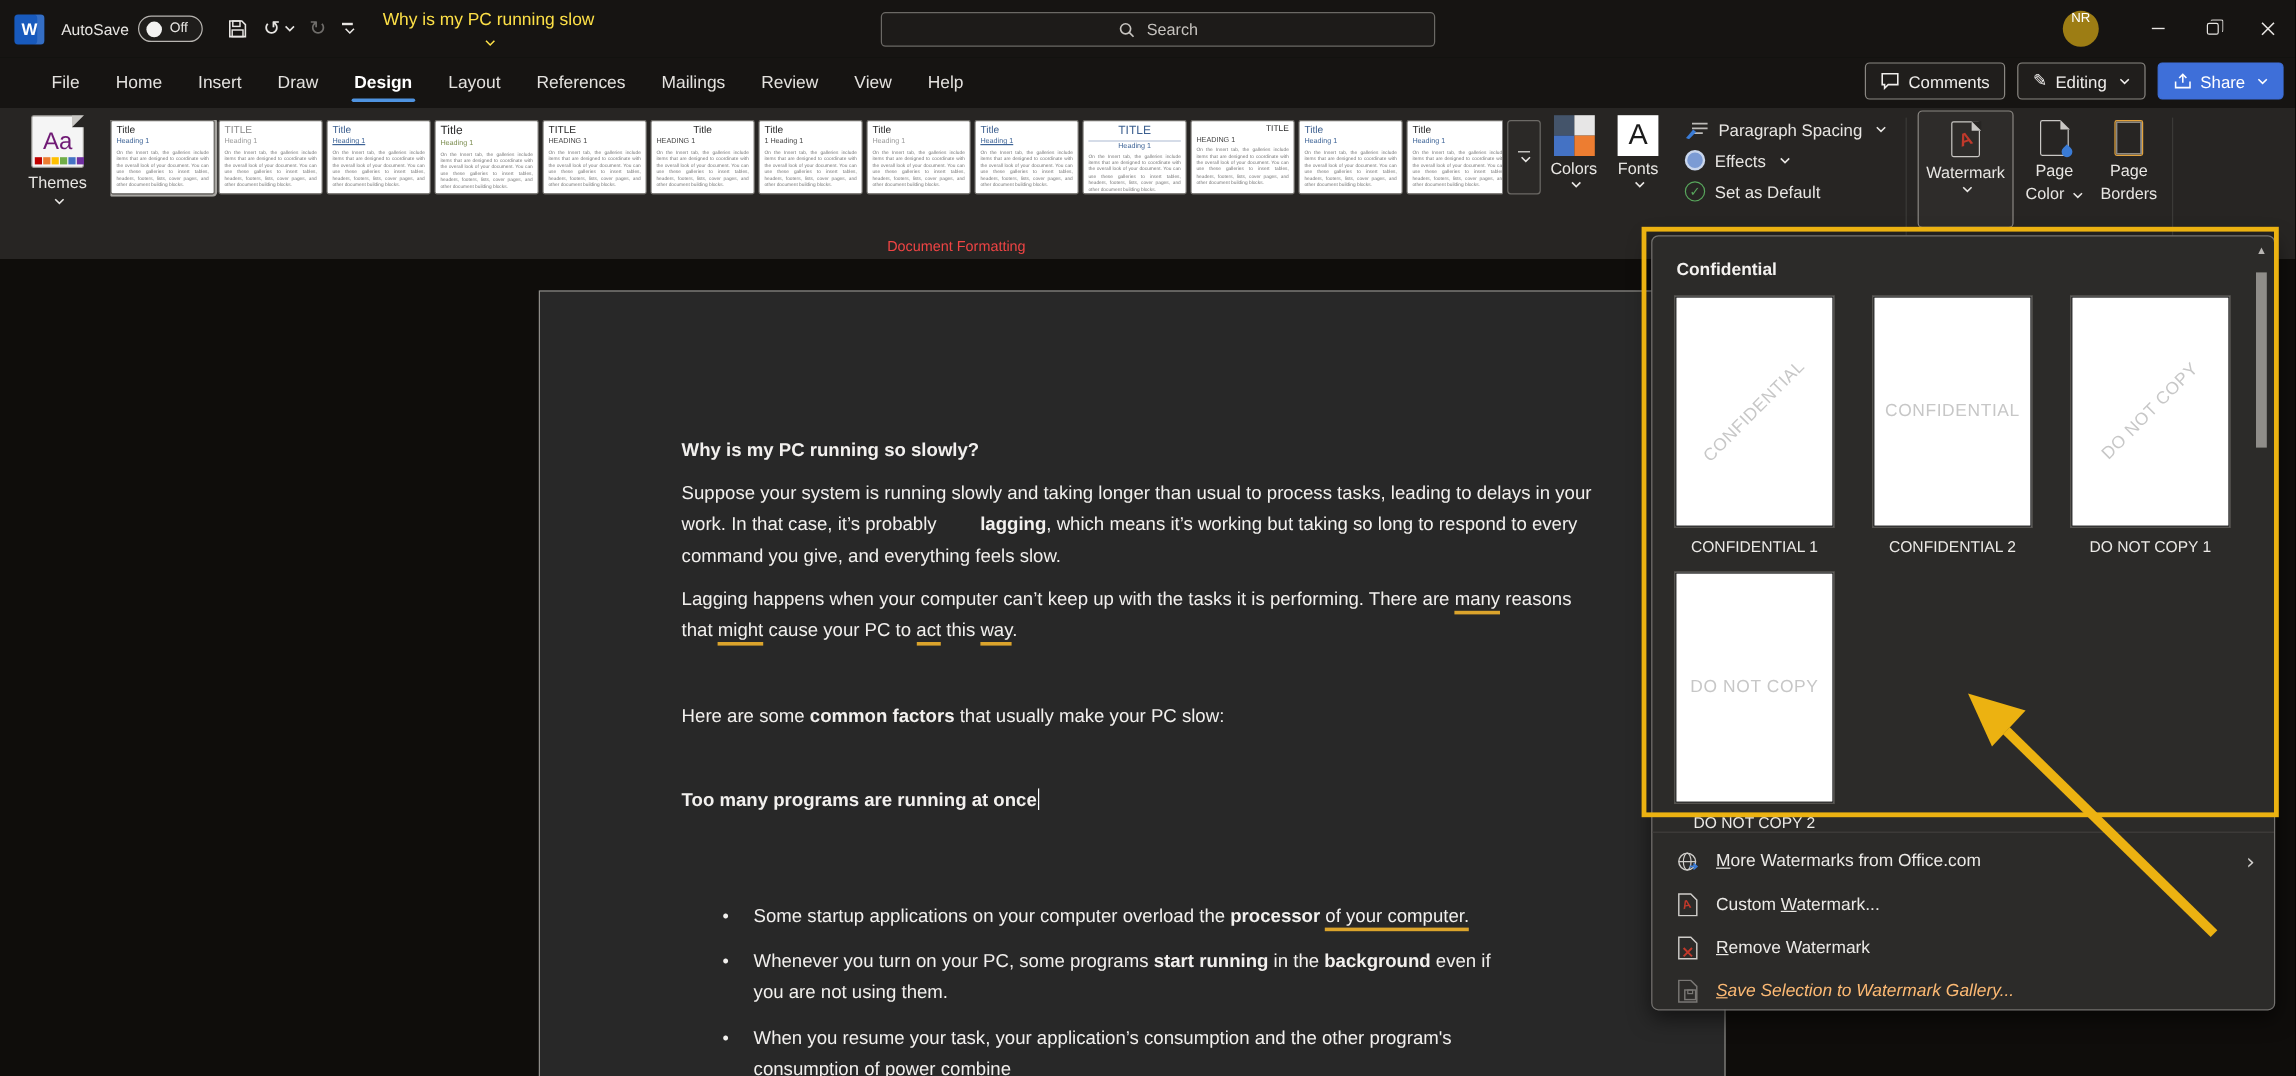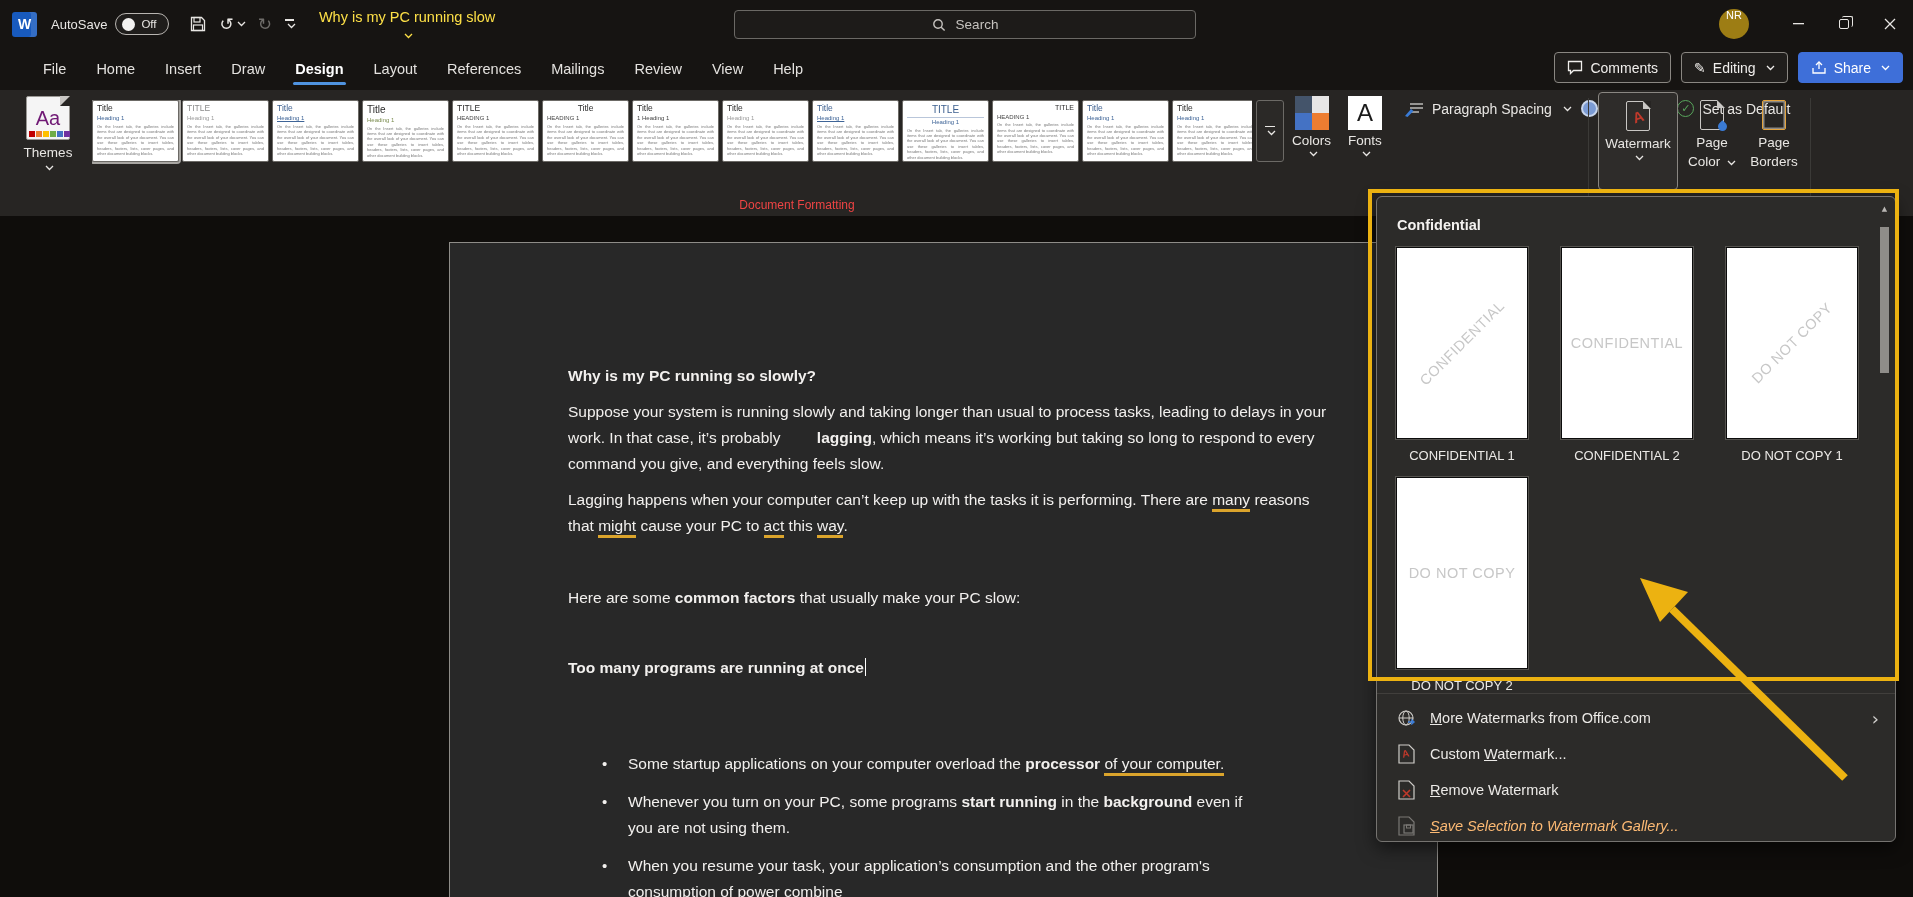--- a/index.html
+++ b/index.html
@@ -89,21 +89,21 @@
     border-radius:3px; display:flex; flex-direction:column; align-items:center; justify-content:center;
     gap:3px; cursor:pointer; color:#e8e6e3; background:#2b2927; }
   .gal-more .bar{ width:10px; height:1.5px; background:#e8e6e3; }
 
   .big-btn{ position:absolute; top:6px; display:flex; flex-direction:column; align-items:center;
     gap:3px; cursor:pointer; color:#e8e6e3; font-size:13.5px; text-align:center; }
   .colors-ic{ width:34px; height:34px; display:grid; grid-template-columns:17px 17px; grid-template-rows:17px 17px; }
   .fonts-ic{ width:34px; height:34px; background:#fff; color:#1b1b1b; font-size:24px;
     display:flex; align-items:center; justify-content:center; }
 
-  .stack{ position:absolute; left:1404px; top:10px; display:flex; flex-direction:row; gap:9px; }
+  .stack{ position:absolute; left:1404px; top:10px; display:flex; flex-direction:column; gap:9px; }
   .stack-item{ display:flex; align-items:center; gap:8px; font-size:14px; color:#e8e6e3; cursor:pointer; white-space:nowrap; }
   .effects-ic{ width:17px; height:17px; border-radius:50%; background:#7b9bd4; border:2px solid #c9d6ec; }
   .check-ic{ width:17px; height:17px; border-radius:50%; border:1.5px solid #58a65c; color:#58a65c;
     font-size:11px; display:flex; align-items:center; justify-content:center; }
 
   .vsep{ position:absolute; top:8px; width:1px; height:104px; background:#3b3a37; }
 
   .tall-btn{ position:absolute; top:2px; height:98px; display:flex; flex-direction:column;
     align-items:center; padding-top:8px; gap:2px; font-size:13.5px; color:#e8e6e3; cursor:pointer;
     border-radius:4px; }

